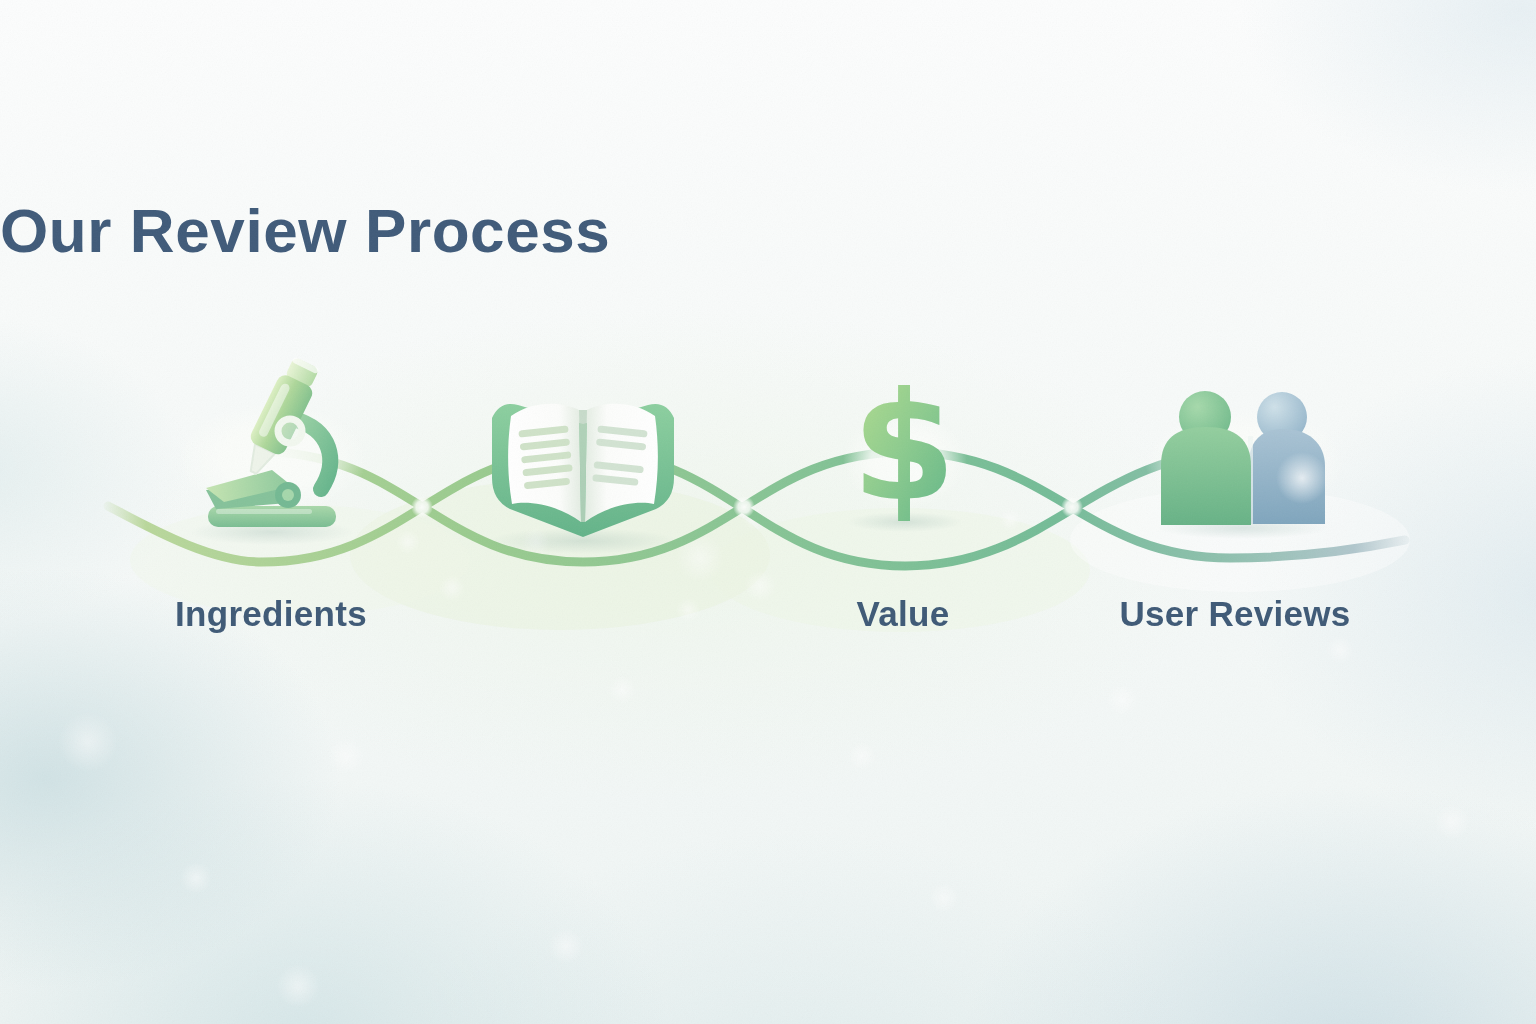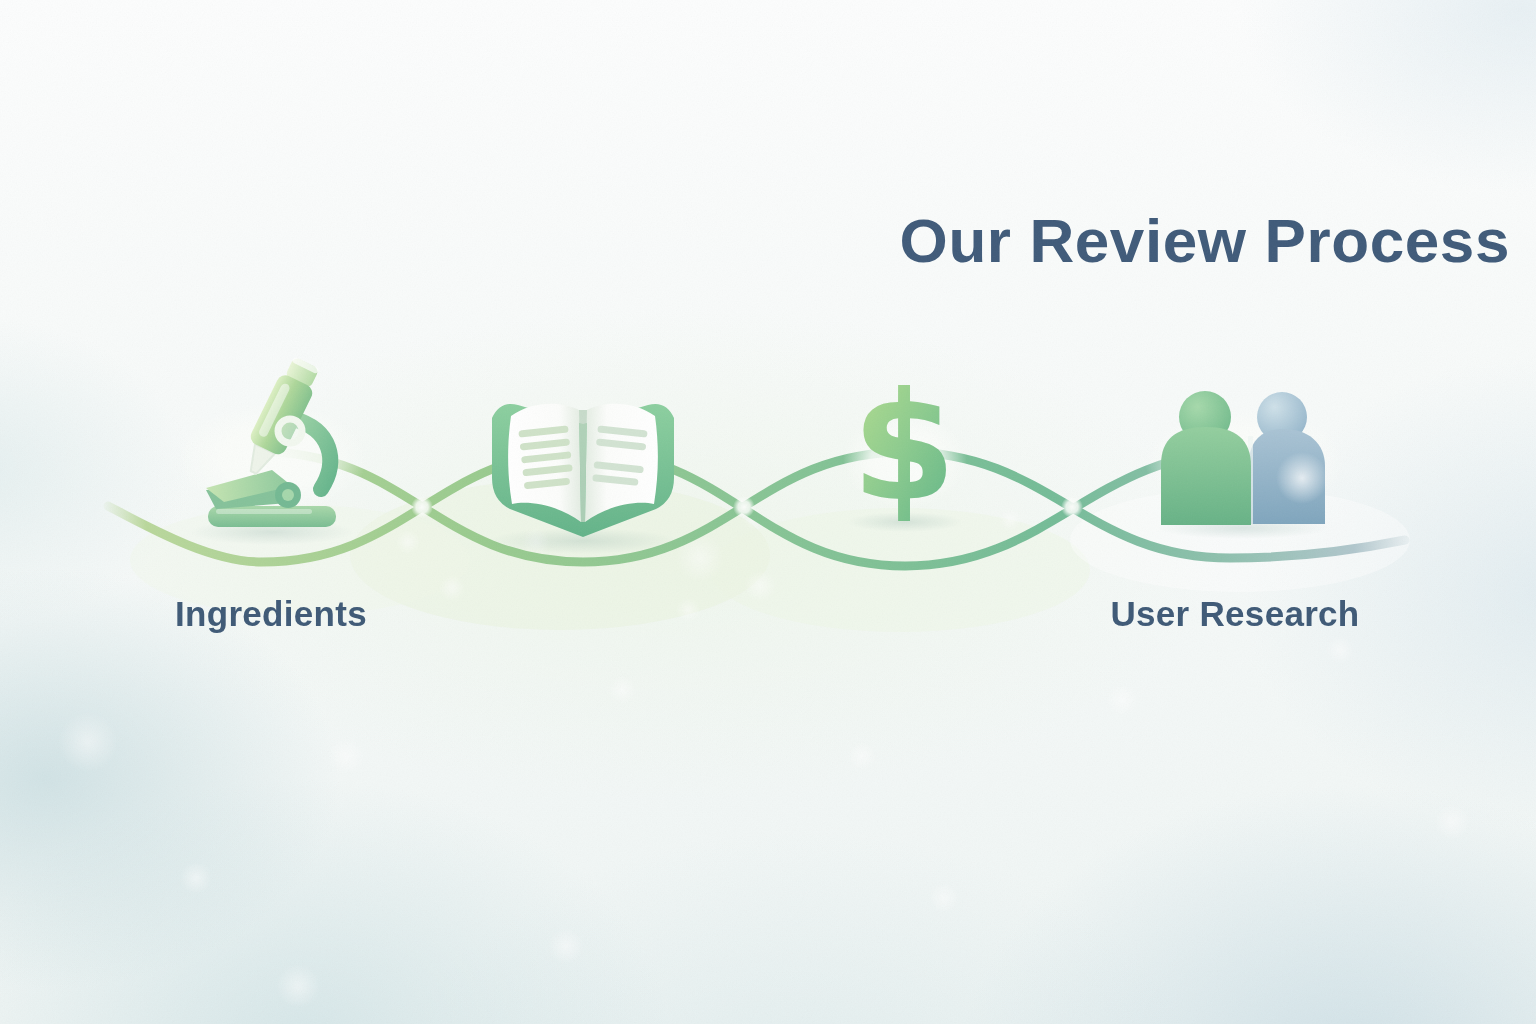--- a/index.html
+++ b/index.html
@@ -11,21 +11,21 @@
       radial-gradient(520px 380px at 20% 102%, rgba(186,214,219,.48), transparent 70%),
       radial-gradient(600px 420px at 52% 110%, rgba(203,224,228,.42), transparent 70%),
       radial-gradient(560px 400px at 88% 104%, rgba(180,207,219,.52), transparent 70%),
       radial-gradient(440px 340px at 101% 58%, rgba(202,221,231,.42), transparent 70%),
       radial-gradient(400px 260px at 99% 1%, rgba(208,225,233,.45), transparent 70%),
       radial-gradient(320px 220px at -2% 46%, rgba(208,227,229,.45), transparent 70%),
       radial-gradient(760px 340px at 44% 54%, rgba(235,245,229,.55), transparent 72%),
       linear-gradient(180deg,#fcfdfd 0%,#f7faf9 40%,#eff5f4 100%);
   }
   .title{
-    position:absolute;top:163px;left:0;width:1510px;text-align:right;
+    position:absolute;top:153px;left:0;width:1510px;text-align:left;
     font-size:62px;font-weight:bold;letter-spacing:.6px;color:#3f5a79;
   }
   .step-label{
     position:absolute;top:594px;text-align:center;
     font-size:35px;font-weight:bold;letter-spacing:.3px;color:#3e5976;white-space:nowrap;
   }
   .lbl-0{left:111px;width:320px;text-align:center;}
   .lbl-1{left:428px;width:320px;}
   .lbl-2{left:743px;width:320px;}
   .lbl-3{left:1055px;width:360px;}
@@ -247,21 +247,22 @@
         <circle cx="1205" cy="417" r="26" fill="url(#headGreen)"></circle>
         <path d="M 1161,525 L 1161,465 C 1161,439 1176,427 1206,427
                  C 1236,427 1251,440 1251,466 L 1251,525 Z" fill="url(#bodyGreen)"></path>
       </g>
     </g>
   </svg>
 
   <h1 class="title">Our Review Process</h1>
 
   <div class="step-label lbl-0">Ingredients</div>
-  <div class="step-label lbl-3">User Research</div>
+  <div class="step-label lbl-2">Value</div>
+  <div class="step-label lbl-3">User Reviews</div>
 
   <svg class="texture" width="1536" height="1024">
     <filter id="nz">
       <feTurbulence type="fractalNoise" baseFrequency="0.8" numOctaves="2" result="n"></feTurbulence>
       <feColorMatrix in="n" type="saturate" values="0"></feColorMatrix>
     </filter>
     <rect width="1536" height="1024" filter="url(#nz)"></rect>
   </svg>
 </div>
 

